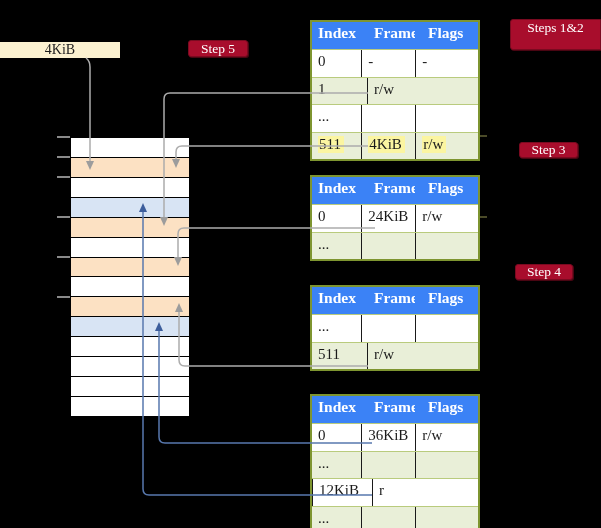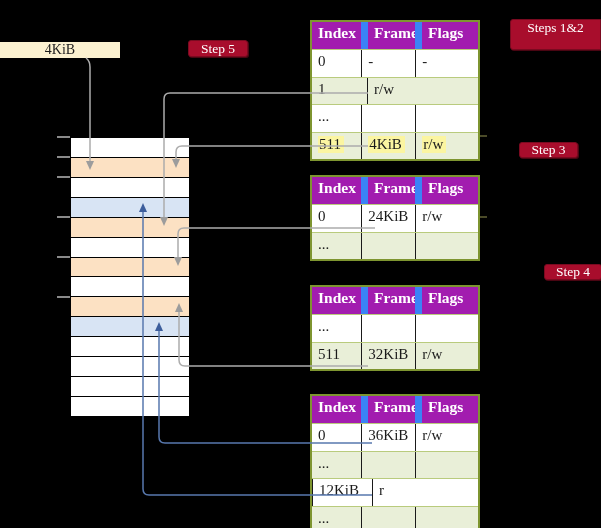--- a/index.html
+++ b/index.html
@@ -33,21 +33,21 @@
   .mrow.orange{background:#fce1c3;}
   .mrow.blue{background:#d8e4f4;}
 
   .tick{height:2px;width:13px;background:#8a8a8a;}
 
   
   .ptable{
     width:170px;border:2px solid #7e9530;box-sizing:border-box;background:#fff;
   }
   .trow{display:flex;height:26.5px;}
-  .trow.thead{height:27px;background:#a21caf;color:#fff;font-weight:bold;}
+  .trow.thead{height:27px;background:#3b82f6;color:#fff;font-weight:bold;}
   .trow.rw{background:#ffffff;}
   .trow.rg{background:#e9efd8;}
   .trow + .trow{border-top:1px solid #b9cb7d;}
   .tcell{
     box-sizing:border-box;padding:3px 0 0 6px;font-size:15px;color:#1a1a1a;
     overflow:hidden;white-space:nowrap;
   }
   .thead .tcell{color:#fff;font-size:15.5px;padding-top:2px;}
   .c0{width:55px;}
   .c1{width:60px;border-left:1px solid #1a1a1a;}
@@ -58,21 +58,21 @@
   svg.overlay{left:0;top:0;pointer-events:none;z-index:5;}
 </style>
 </head>
 <body>
 
 <div class="abs kib-box" style="left:0;top:42px;">4KiB</div>
 
 <div class="abs badge" style="left:188px;top:40px;width:60px;height:17px;line-height:15px;">Step 5</div>
 <div class="abs badge" style="left:510px;top:19px;width:91px;height:31px;line-height:15px;border-radius:3px 0 0 3px;">Steps 1&amp;2</div>
 <div class="abs badge" style="left:519px;top:142px;width:59px;height:16px;line-height:14px;">Step 3</div>
-<div class="abs badge" style="left:515px;top:264px;width:58px;height:16px;line-height:14px;margin-left:29px;">Step 4</div>
+<div class="abs badge" style="left:515px;top:264px;width:58px;height:16px;line-height:14px;">Step 4</div>
 
 <div class="abs memcol">
     <div class="mrow white"></div>
     <div class="mrow orange"></div>
     <div class="mrow white"></div>
     <div class="mrow blue"></div>
     <div class="mrow orange"></div>
     <div class="mrow white"></div>
     <div class="mrow orange"></div>
     <div class="mrow white"></div>
@@ -140,21 +140,20 @@
       <div class="tcell c1">Frame</div>
       <div class="tcell c2">Flags</div>
     </div>
     <div class="trow rw">
       <div class="tcell c0">...</div>
       <div class="tcell c1"></div>
       <div class="tcell c2"></div>
     </div>
     <div class="trow rg">
       <div class="tcell c0">511</div>
-      <div class="tcell c1">32KiB</div>
       <div class="tcell c2">r/w</div>
     </div>
   </div>
 <div class="abs ptable" style="left:310px;top:394px;">
     <div class="trow thead">
       <div class="tcell c0">Index</div>
       <div class="tcell c1">Frame</div>
       <div class="tcell c2">Flags</div>
     </div>
     <div class="trow rw">

